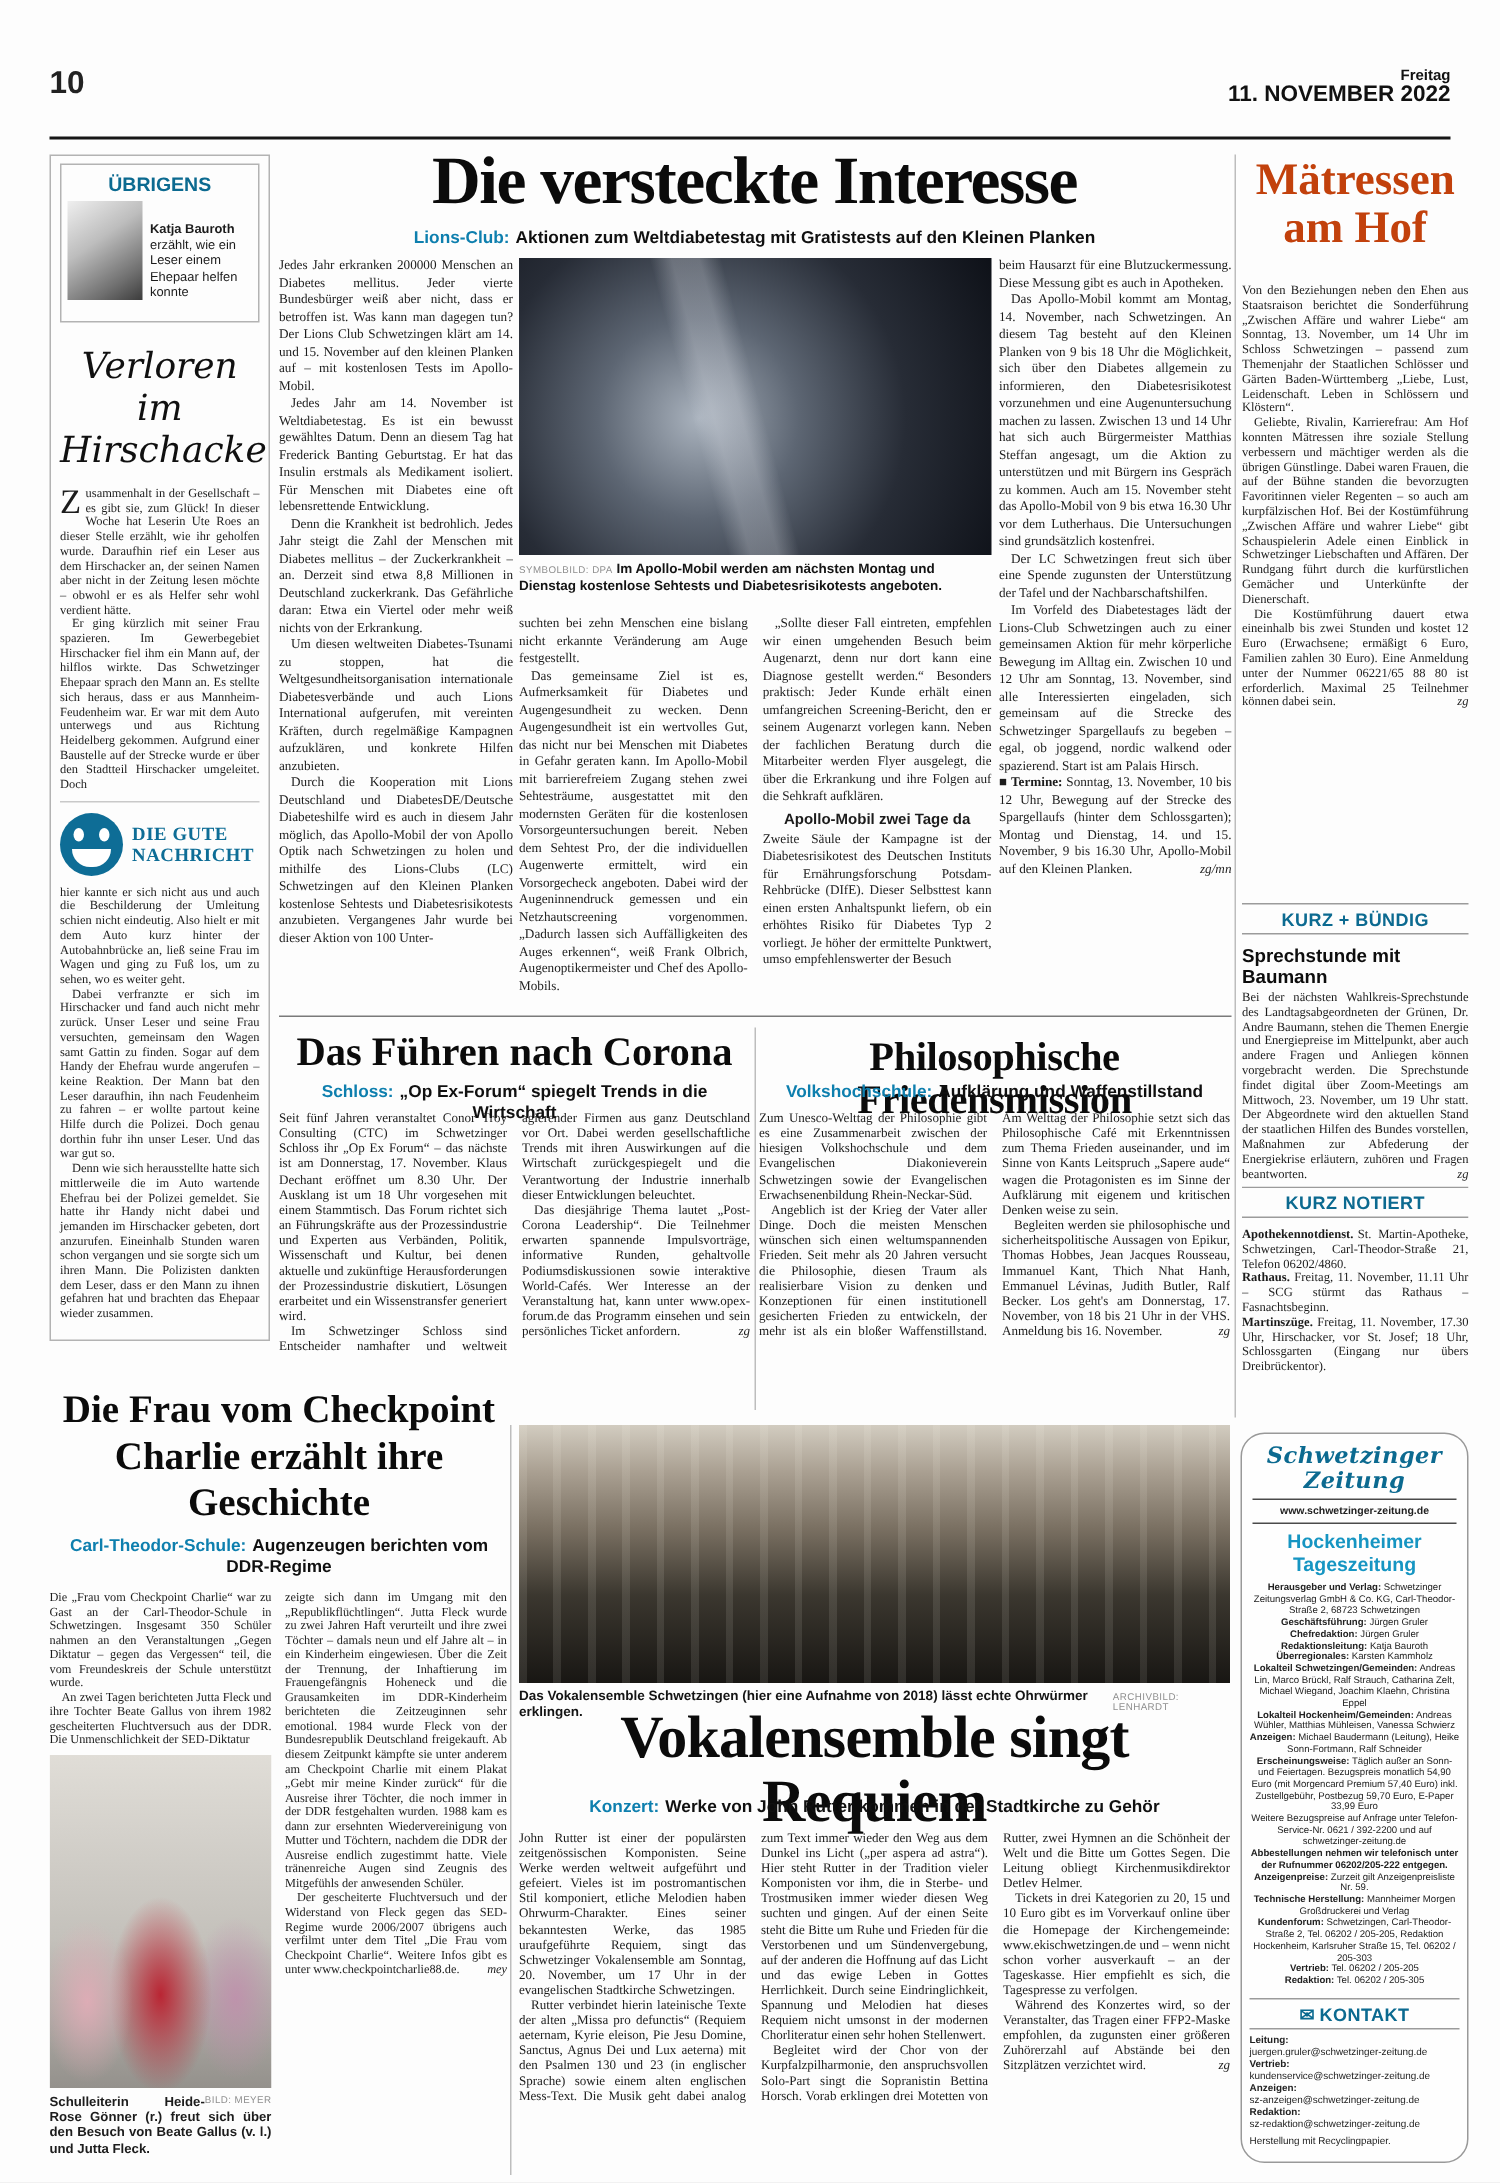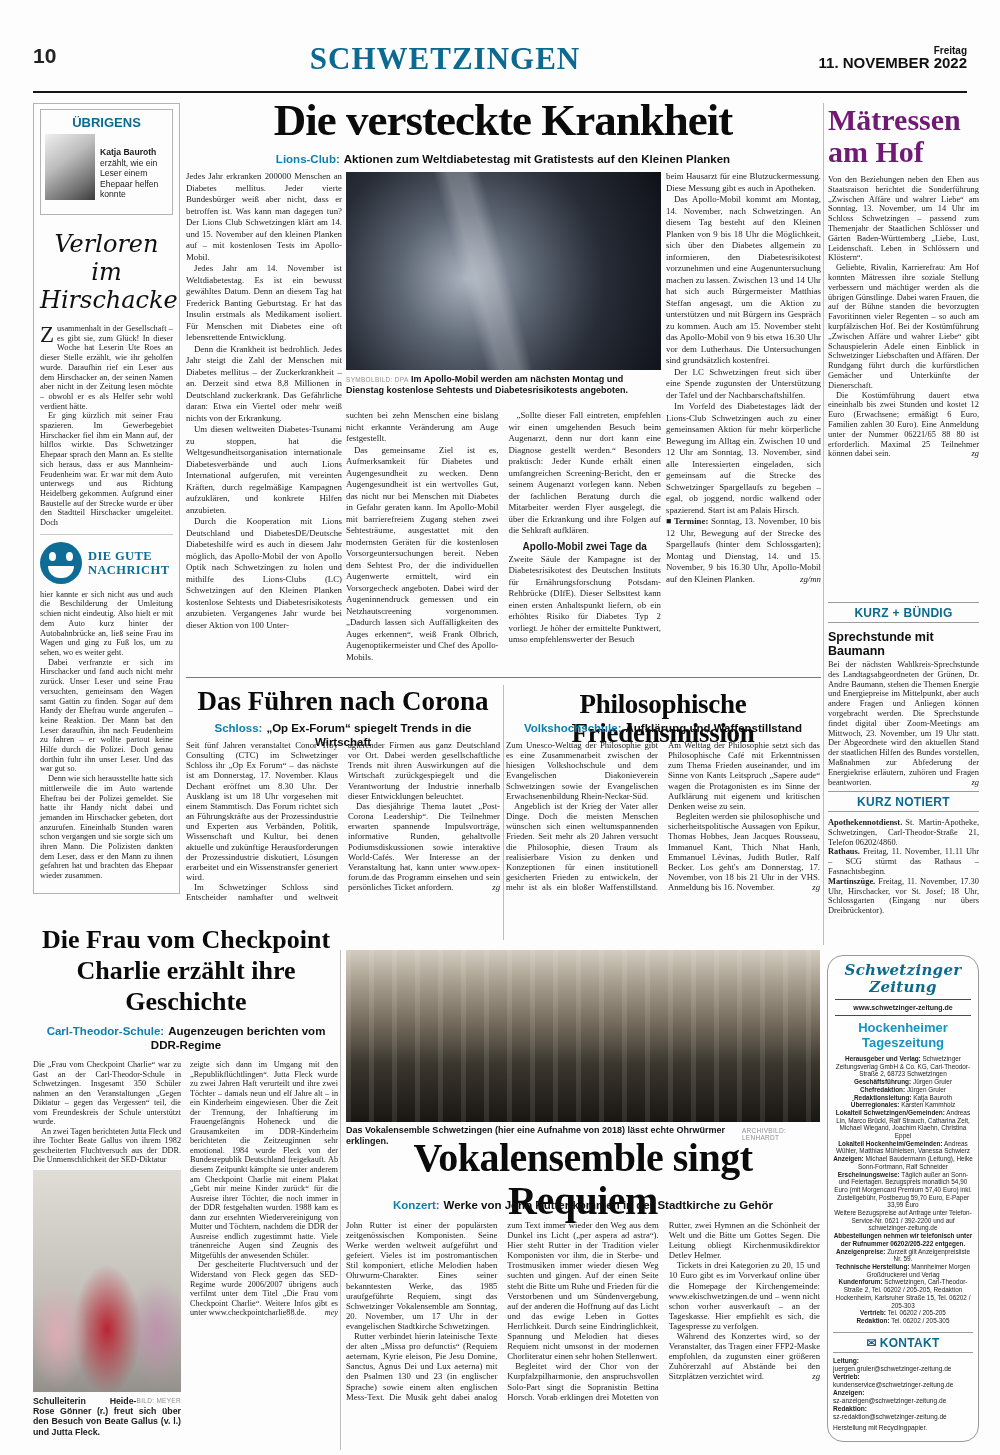--- a/index.html
+++ b/index.html
@@ -56,21 +56,21 @@
   #fu-head{left:186px;top:687px;width:314px;}
   #fu-kick{left:186px;top:721px;width:314px;}
   #fu-cols{left:186px;top:740px;width:314px;height:200px;column-count:2;column-gap:10px;overflow:hidden;}
   #ph-head{left:506px;top:690px;width:314px;font-size:27px;letter-spacing:-.3px;}
   #ph-kick{left:506px;top:721px;width:314px;}
   #ph-cols{left:506px;top:740px;width:314px;height:200px;column-count:2;column-gap:10px;overflow:hidden;}
   .tx-mid p{font-size:8.7px;line-height:10.15px;}
   
   #right-vdiv{left:823px;top:103px;width:1px;height:842px;background:#bdbdbd;}
   #mt-block{left:828px;top:104px;width:151px;height:448px;overflow:hidden;}
-  .h-right{text-align:left;font:700 30px/32px "Liberation Serif",serif;color:#701a75;margin-bottom:7px;}
+  .h-right{text-align:center;font:700 30px/32px "Liberation Serif",serif;color:#c2410c;margin-bottom:21px;}
   .tx-right p{font-size:8.4px;line-height:9.8px;}
   #kb-block{left:828px;top:554px;width:151px;margin-top:48px;}
   .kb-title{font:700 12.5px/14px "Liberation Sans",sans-serif;margin:7px 0 2px;text-align:left;color:#0d0d0d;}
   #kn-block{left:828px;top:791px;width:151px;height:160px;overflow:hidden;}
   #kn-block .items{margin-top:6px;}
   .kn-label{font-weight:700;margin-right:3px;}
   
   #mast-box{left:827px;top:955px;width:152px;height:487px;border:1px solid #999;border-radius:16px;box-sizing:border-box;
     padding:6px 5px;text-align:center;overflow:hidden;background:#fefefe;}
   .mz-logo{font:italic 700 15px/17px "DejaVu Serif",serif;color:#0c6a90;letter-spacing:.3px;}
@@ -109,21 +109,20 @@
   #vk-kick{left:346px;top:1198px;width:474px;}
   #vk-cols{left:346px;top:1220px;width:474px;height:231px;column-count:3;column-gap:10px;overflow:hidden;}
   .tx-vok p{font-size:8.7px;line-height:10.1px;}
 </style>
 </head>
 <body>
 
 <div class="page">
 
   <div class="abs" id="hdr-num">10</div>
-  <div class="abs" id="hdr-title">SCHWETZINGEN</div>
   <div class="abs" id="hdr-date">
     <div class="d1">Freitag</div>
     <div class="d2">11. NOVEMBER 2022</div>
   </div>
   <div class="abs" id="hdr-rule"></div>
 
   <div class="abs tx-left" id="left-box">
     <div class="ub-box">
       <div class="ub-title">ÜBRIGENS</div>
       <div class="ub-photo"></div>
@@ -147,21 +146,21 @@
       <div class="gn-text">
         <div>DIE GUTE</div>
         <div>NACHRICHT</div>
       </div>
     </div>
     <p class="nf">hier kannte er sich nicht aus und auch die Beschilderung der Umleitung schien nicht eindeutig. Also hielt er mit dem Auto kurz hinter der Autobahnbrücke an, ließ seine Frau im Wagen und ging zu Fuß los, um zu sehen, wo es weiter geht.</p>
     <p>Dabei verfranzte er sich im Hirschacker und fand auch nicht mehr zurück. Unser Leser und seine Frau versuchten, gemeinsam den Wagen samt Gattin zu finden. Sogar auf dem Handy der Ehefrau wurde angerufen – keine Reaktion. Der Mann bat den Leser daraufhin, ihn nach Feudenheim zu fahren – er wollte partout keine Hilfe durch die Polizei. Doch genau dorthin fuhr ihn unser Leser. Und das war gut so.</p>
     <p>Denn wie sich herausstellte hatte sich mittlerweile die im Auto wartende Ehefrau bei der Polizei gemeldet. Sie hatte ihr Handy nicht dabei und jemanden im Hirschacker gebeten, dort anzurufen. Eineinhalb Stunden waren schon vergangen und sie sorgte sich um ihren Mann. Die Polizisten dankten dem Leser, dass er den Mann zu ihnen gefahren hat und brachten das Ehepaar wieder zusammen.</p>
   </div>
 
-  <div class="abs" id="ma-headline">Die versteckte Krankheit</div>
+  <div class="abs" id="ma-headline">Die versteckte Interesse</div>
   <div class="abs kicker" id="ma-kicker">
     <span class="kl">Lions-Club:</span><span>Aktionen zum Weltdiabetestag mit Gratistests auf den Kleinen Planken</span>
   </div>
   <div class="abs tx-main" id="ma-col1">
     <p class="nf">Jedes Jahr erkranken 200000 Menschen an Diabetes mellitus. Jeder vierte Bundesbürger weiß aber nicht, dass er betroffen ist. Was kann man dagegen tun? Der Lions Club Schwetzingen klärt am 14. und 15. November auf den kleinen Planken auf – mit kostenlosen Tests im Apollo-Mobil.</p>
     <p>Jedes Jahr am 14. November ist Weltdiabetestag. Es ist ein bewusst gewähltes Datum. Denn an diesem Tag hat Frederick Banting Geburtstag. Er hat das Insulin erstmals als Medikament isoliert. Für Menschen mit Diabetes eine oft lebensrettende Entwicklung.</p>
     <p>Denn die Krankheit ist bedrohlich. Jedes Jahr steigt die Zahl der Menschen mit Diabetes mellitus – der Zuckerkrankheit – an. Derzeit sind etwa 8,8 Millionen in Deutschland zuckerkrank. Das Gefährliche daran: Etwa ein Viertel oder mehr weiß nichts von der Erkrankung.</p>
     <p>Um diesen weltweiten Diabetes-Tsunami zu stoppen, hat die Weltgesundheitsorganisation internationale Diabetesverbände und auch Lions International aufgerufen, mit vereinten Kräften, durch regelmäßige Kampagnen aufzuklären, und konkrete Hilfen anzubieten.</p>
     <p>Durch die Kooperation mit Lions Deutschland und DiabetesDE/Deutsche Diabeteshilfe wird es auch in diesem Jahr möglich, das Apollo-Mobil der von Apollo Optik nach Schwetzingen zu holen und mithilfe des Lions-Clubs (LC) Schwetzingen auf den Kleinen Planken kostenlose Sehtests und Diabetesrisikotests anzubieten. Vergangenes Jahr wurde bei dieser Aktion von 100 Unter-</p>
   </div>

